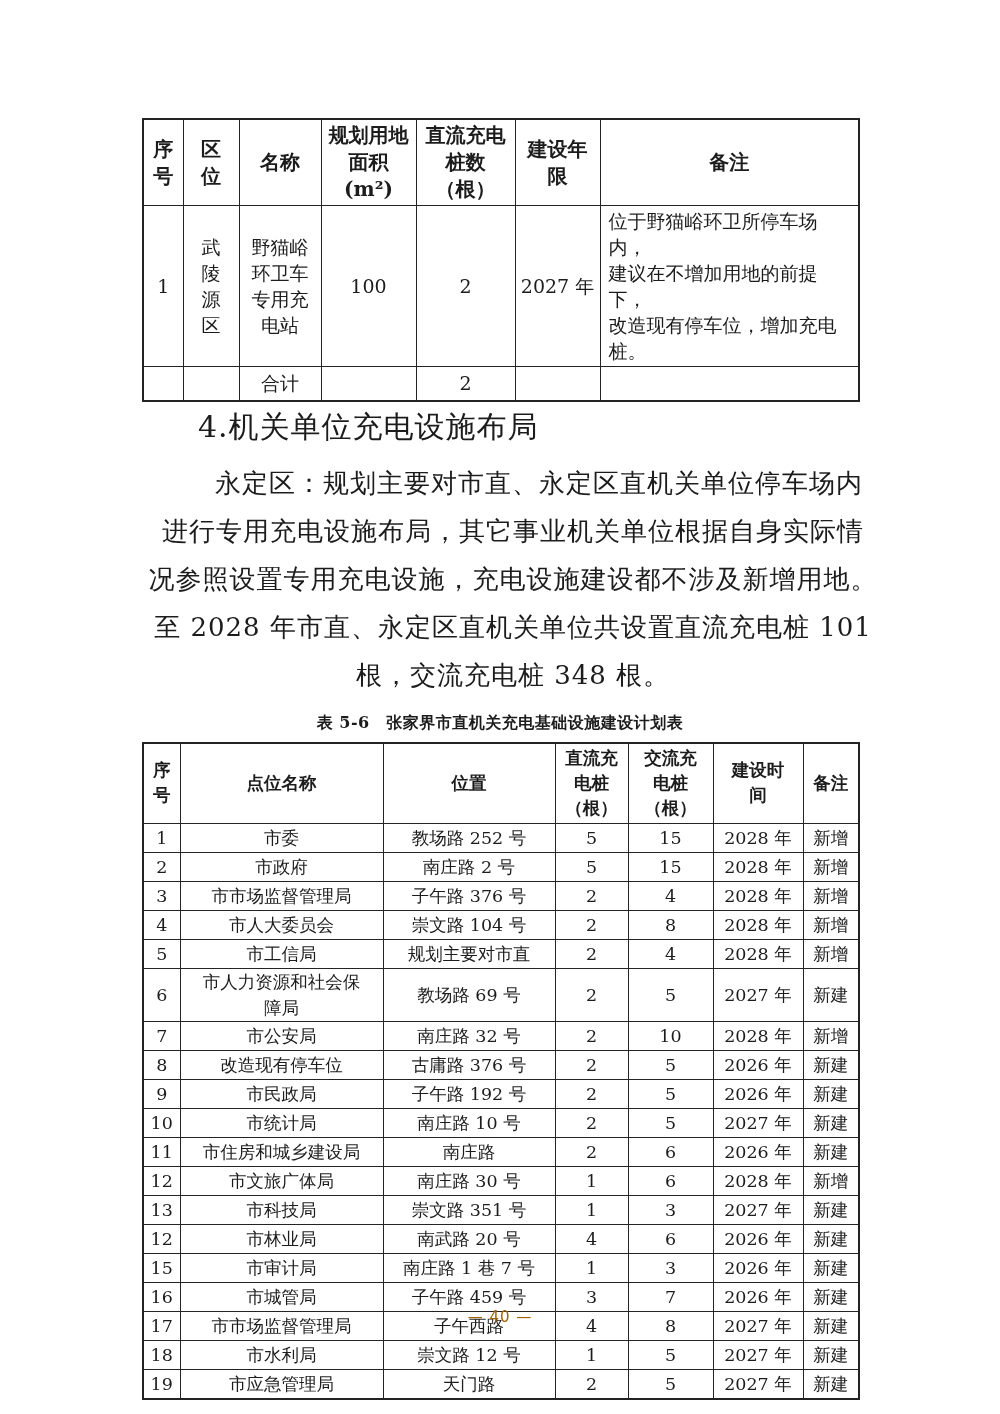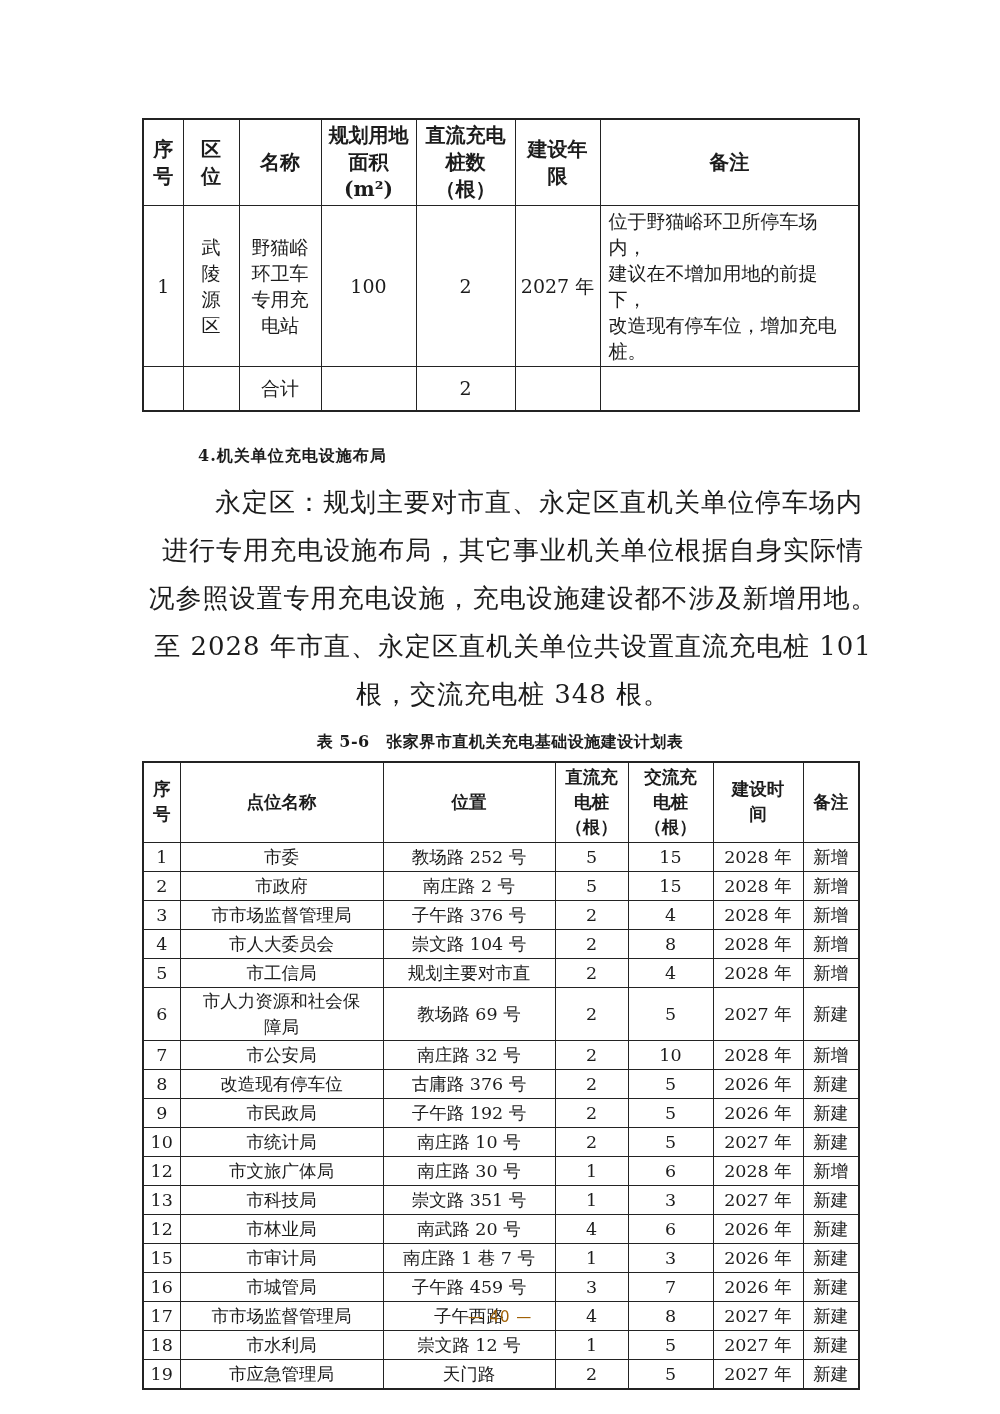--- a/index.html
+++ b/index.html
@@ -20,27 +20,27 @@
     white-space:pre-line;
     padding:2px 3px;
     overflow:hidden;
   }
   th { font-weight:bold; }
 
   
   .t1 th { font-size:20px; line-height:27px; height:68px; }
   .t1 td { font-size:19px; line-height:26px; }
   .t1 tbody tr:nth-child(1) { height:104px; }
-  .t1 tbody tr:nth-child(2) { height:44px;margin-left:23px; }
+  .t1 tbody tr:nth-child(2) { height:34px;margin-left:23px; }
   .t1 tbody td:last-child { text-align:left; padding-left:8px; padding-right:16px; }
 
   
   .section-heading {
-    margin:34px 0 0 0;
-    font-size:16px; font-weight:bold;
+    margin:5px 0 0 0;
+    font-size:30px; font-weight:normal;
     text-indent:56px;
     letter-spacing:1px;
   }
   .body-paragraph {
     margin:11px 0 0 0;
     width:742px;
     font-size:26px; line-height:48px;
     letter-spacing:1px;
     text-indent:52px;
     white-space:pre-line;
@@ -252,20 +252,29 @@
           <tr>
             <td>10</td>
             <td>市统计局</td>
             <td>南庄路 10 号</td>
             <td>2</td>
             <td>5</td>
             <td>2027 年</td>
             <td>新建</td>
           </tr>
           <tr>
+            <td>11</td>
+            <td>市住房和城乡建设局</td>
+            <td>南庄路</td>
+            <td>2</td>
+            <td>6</td>
+            <td>2026 年</td>
+            <td>新建</td>
+          </tr>
+          <tr>
             <td>12</td>
             <td>市文旅广体局</td>
             <td>南庄路 30 号</td>
             <td>1</td>
             <td>6</td>
             <td>2028 年</td>
             <td>新增</td>
           </tr>
           <tr>
             <td>13</td>

